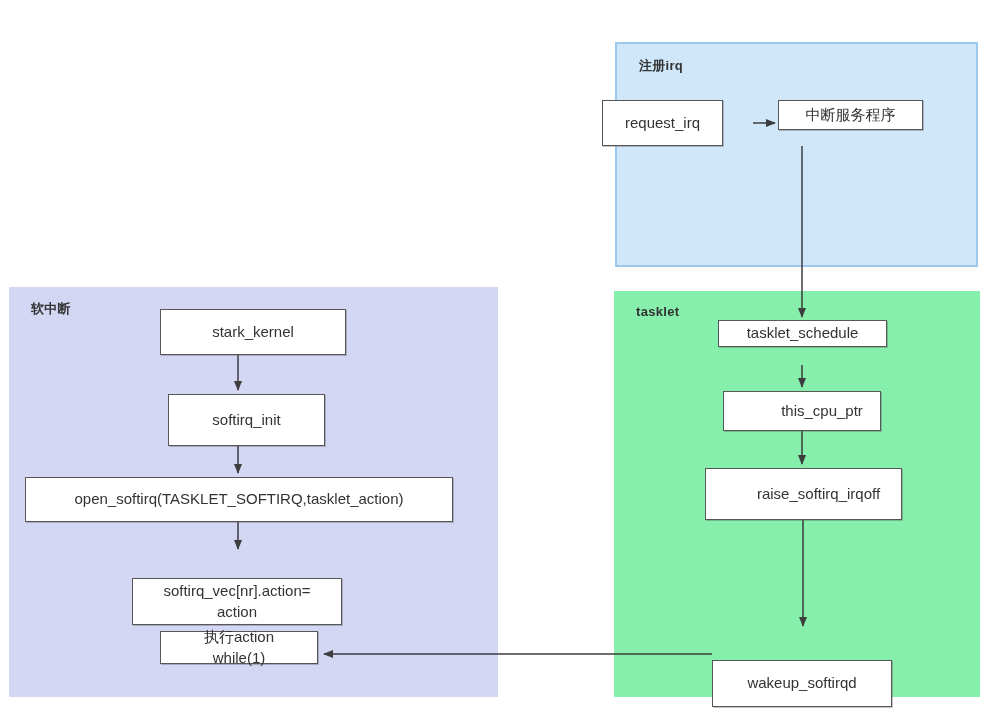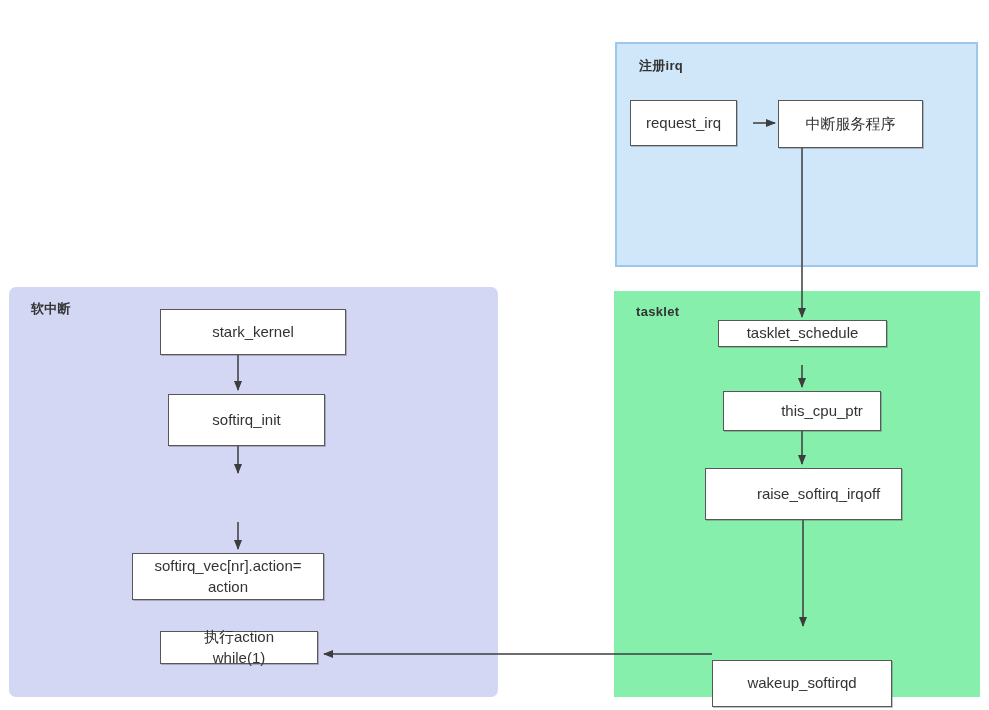--- a/index.html
+++ b/index.html
@@ -52,42 +52,42 @@
     display: flex;
     flex-direction: column;
     align-items: center;
     justify-content: center;
     font-size: 15px;
     line-height: 1.35;
     color: #333333;
     text-align: center;
     white-space: nowrap;
   }
-  .n-request-irq        { left: 630px; top: 100px; width: 107px; height: 46px; }
-  .n-isr                { left: 778px; top: 100px; width: 145px; height: 48px; }
+  .n-request-irq        { left: 602px; top: 100px; width: 121px; height: 46px; }
+  .n-isr                { left: 778px; top: 100px; width: 145px; height: 30px; }
   .n-stark-kernel       { left: 160px; top: 309px; width: 186px; height: 46px; }
   .n-softirq-init       { left: 168px; top: 394px; width: 157px; height: 52px; }
   .n-open-softirq       { left: 25px;  top: 477px; width: 428px; height: 45px; }
-  .n-softirq-vec        { left: 132px; top: 553px; width: 192px; height: 47px; }
+  .n-softirq-vec        { left: 132px; top: 578px; width: 210px; height: 47px; }
   .n-exec-action        { left: 160px; top: 631px; width: 158px; height: 33px; }
   .n-tasklet-schedule   { left: 718px; top: 320px; width: 169px; height: 27px; }
   .n-this-cpu-ptr       { left: 723px; top: 391px; width: 158px; height: 40px; padding-left: 40px; }
   .n-raise-softirq      { left: 705px; top: 468px; width: 197px; height: 52px; padding-left: 30px; }
   .n-wakeup-softirqd    { left: 712px; top: 660px; width: 180px; height: 47px; }
 </style>
 </head>
 <body>
 
 <div class="canvas">
 
   <div class="region region-register-irq" style="background-color: rgb(207, 231, 249);">
     <span class="region-label">注册irq</span>
   </div>
 
-  <div class="region region-softirq" style="background-color: rgb(211, 215, 243); border-radius: 7px;">
+  <div class="region region-softirq" style="background-color: rgb(211, 215, 243);">
     <span class="region-label">软中断</span>
   </div>
 
   <div class="region region-tasklet" style="background-color: #86efac;">
     <span class="region-label">tasklet</span>
   </div>
 
   <svg class="connectors" width="989" height="710" viewBox="0 0 989 710">
     <defs>
       <marker id="ah" markerUnits="userSpaceOnUse" markerWidth="12" markerHeight="10" refX="9" refY="4" orient="auto">
@@ -103,20 +103,21 @@
     <line x1="802" y1="431" x2="802" y2="464" stroke="#3d3d3d" stroke-width="1.5" marker-end="url(#ah)"></line>
     <line x1="803" y1="520" x2="803" y2="626" stroke="#3d3d3d" stroke-width="1.5" marker-end="url(#ah)"></line>
     <line x1="712" y1="654" x2="324" y2="654" stroke="#3d3d3d" stroke-width="1.5" marker-end="url(#ah)"></line>
   </svg>
 
   <div class="node n-request-irq">request_irq</div>
   <div class="node n-isr">中断服务程序</div>
 
   <div class="node n-stark-kernel">stark_kernel</div>
   <div class="node n-softirq-init">softirq_init</div>
+  <div class="node n-open-softirq">open_softirq(TASKLET_SOFTIRQ,tasklet_action)</div>
   <div class="node n-softirq-vec">
     <span>softirq_vec[nr].action=</span>
     <span>action</span>
   </div>
   <div class="node n-exec-action">
     <span>执行action</span>
     <span>while(1)</span>
   </div>
 
   <div class="node n-tasklet-schedule">tasklet_schedule</div>

